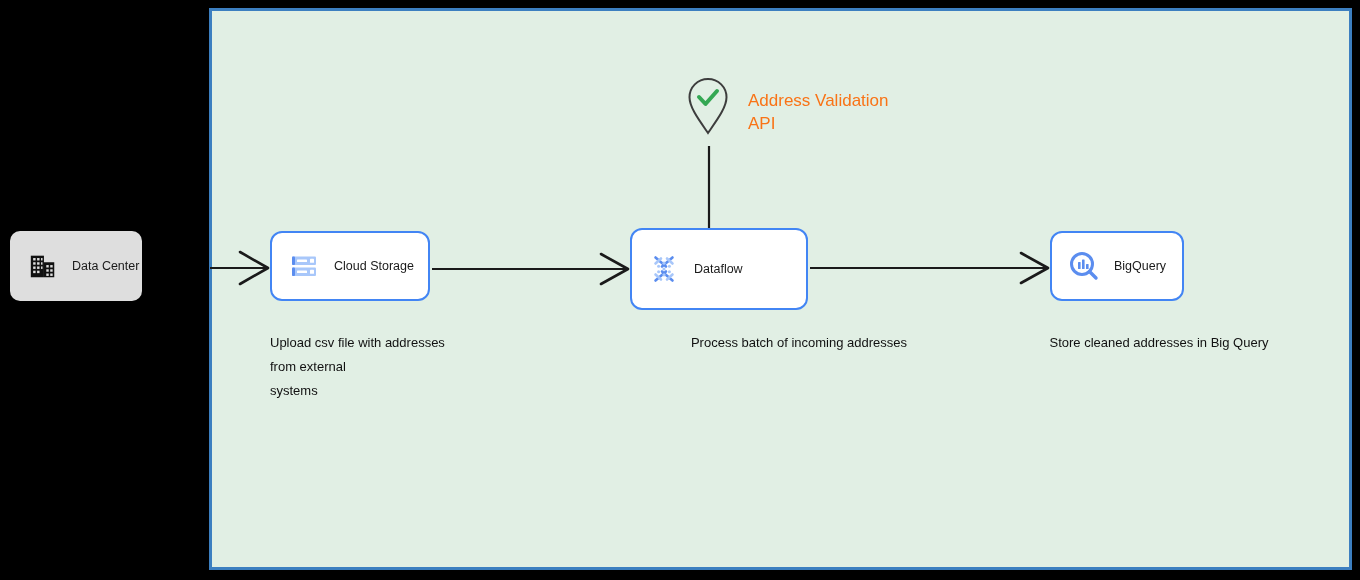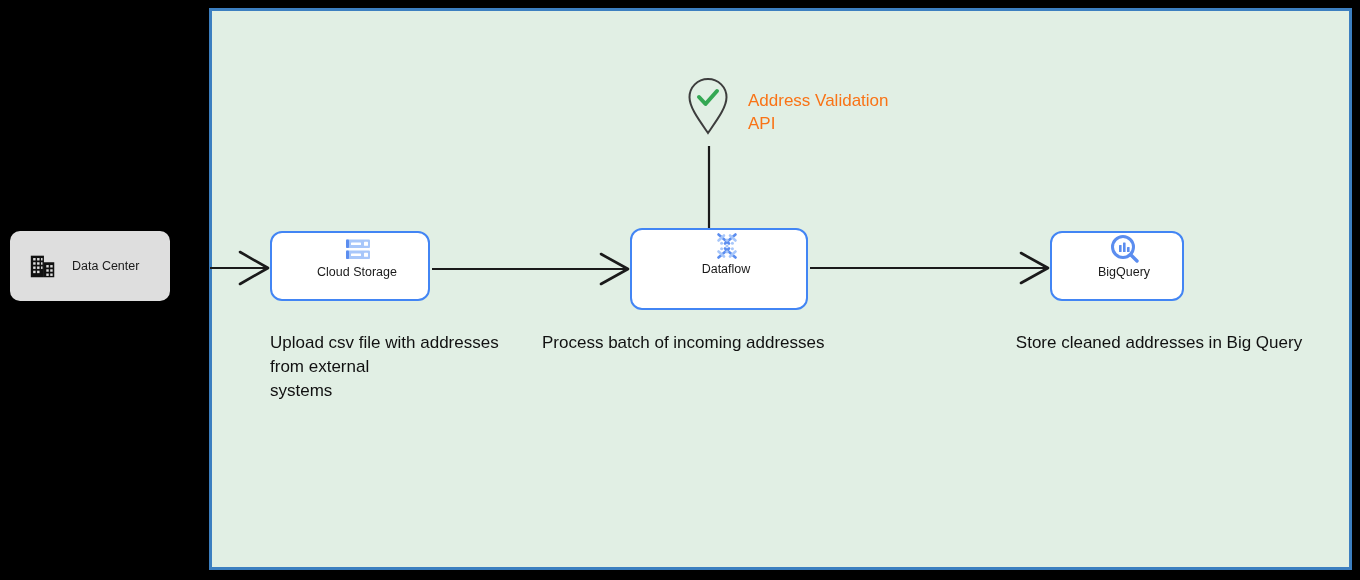--- a/index.html
+++ b/index.html
@@ -27,21 +27,21 @@
     background: #e1efe4;
     border: 3px solid #3c7fc0;
     box-sizing: border-box;
   }
 
   
   #datacenter {
     position: absolute;
     left: 10px;
     top: 231px;
-    width: 160px;
+    width: 132px;
     height: 70px;
     background: #dedede;
     border-radius: 10px;
     display: flex;
     align-items: center;
   }
   #datacenter .dc-icon {
     width: 30px;
     height: 30px;
     margin-left: 18px;
@@ -56,21 +56,20 @@
 
   
   .node {
     position: absolute;
     background: #ffffff;
     border: 2px solid #4285f4;
     border-radius: 12px;
     display: flex;
     align-items: center;
     box-sizing: border-box;
-    flex-direction: column;
   }
   .node .node-icon {
     width: 32px;
     height: 32px;
     margin-left: 16px;
     flex: 0 0 auto;
   }
   .node .node-label {
     margin-left: 14px;
     font-size: 12.5px;
@@ -78,27 +77,27 @@
     white-space: nowrap;
   }
 
   #node-cloudstorage { left: 270px; top: 231px; width: 160px; height: 70px; }
   #node-dataflow     { left: 630px; top: 228px; width: 178px; height: 82px; }
   #node-bigquery     { left: 1050px; top: 231px; width: 134px; height: 70px; }
 
   
   .caption {
     position: absolute;
-    font-size: 17px;
+    font-size: 13px;
     color: #111111;
     line-height: 24px;
     white-space: pre-line;
   }
   #caption-cloudstorage { left: 270px; top: 331px; width: 250px; text-align: left; }
-  #caption-dataflow     { left: 542px; top: 331px; width: 340px; text-align: left; }
+  #caption-dataflow     { left: 567px; top: 331px; width: 340px; text-align: right; }
   #caption-bigquery     { left: 989px; top: 331px; width: 340px; text-align: center; }
 
   
   #api-marker {
     position: absolute;
     left: 686px;
     top: 76px;
     width: 44px;
     height: 60px;
   }

